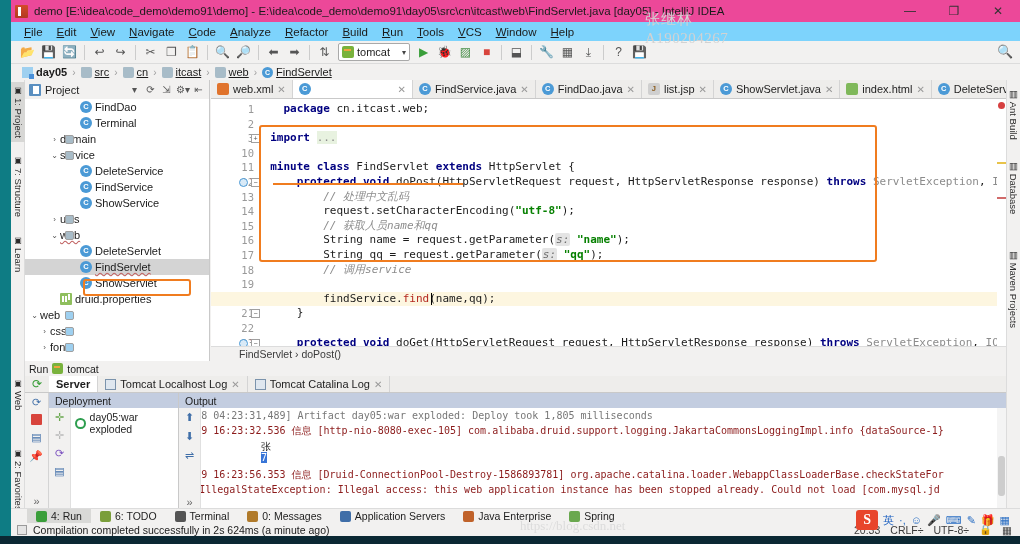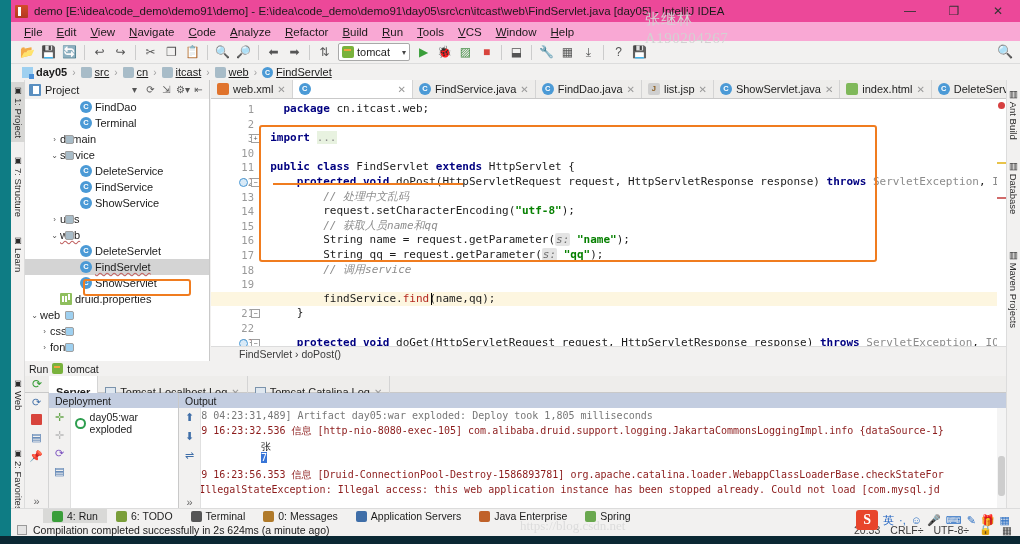--- a/index.html
+++ b/index.html
@@ -22,21 +22,21 @@
   .winbtn { width:44px; height:22px; display:flex; align-items:center; justify-content:center;
      font-size:12px; color:#333; }
 
   
   .watermark { position:absolute; left:645px; top:10px; z-index:30; color:#d2d2d2;
      font-family:"Liberation Serif", serif; pointer-events:none; text-align:left;}
   .watermark .wm1 { font-size:15px; letter-spacing:1px; }
   .watermark .wm2 { font-size:15px; letter-spacing:0.5px; margin-top:1px; }
 
   
-  .menubar { position:absolute; left:11px; top:22px; right:0; height:19px; background:#f9a8d4;
+  .menubar { position:absolute; left:11px; top:22px; right:0; height:19px; background:#7dd3fc;
      display:flex; align-items:center; padding-left:6px; }
   .menu-item { padding:2px 7px; font-size:11.5px; color:#1b1b1b; cursor:default; white-space:nowrap;}
   .menu-item u { text-decoration:underline; }
 
   
   .toolbar { position:absolute; left:11px; top:41px; right:0; height:23px; background:#f2f1f0;
      display:flex; align-items:center; padding-left:6px; border-bottom:1px solid #dcdcdc;}
   .ti { width:21px; height:19px; display:flex; align-items:center; justify-content:center;
      font-size:12px; color:#555; position:relative; }
   .tsep { width:1px; height:15px; background:#cccccc; margin:0 4px; }
@@ -155,21 +155,21 @@
      border-top:1px solid #dcdcdc;}
 
   
   .runpanel { position:absolute; left:25px; top:361px; right:14px; bottom:36px; background:#f2f1f0;}
   .run-head { height:15px; display:flex; align-items:center; gap:4px; padding-left:4px; font-size:10.5px;}
   .run-head .rc { width:11px;height:11px; background:#79b23c;border-radius:2px; position:relative;}
   .run-head .rc:after{content:"";position:absolute;left:2px;top:3px;width:6px;height:2px;background:#f2a33c;}
   .run-tabs { position:absolute; top:15px; left:0; right:0; height:17px; background:#eeedeb;
      display:flex; align-items:stretch; border-bottom:1px solid #c9c9c9;}
   .run-tabs .lft { width:24px; display:flex; align-items:center; justify-content:center; }
-  .rtabi { display:flex; align-items:center; gap:4px; padding:16px 7px; font-size:11px;
+  .rtabi { display:flex; align-items:center; gap:4px; padding:0 7px; font-size:11px;
      border-right:1px solid #d4d4d4; white-space:nowrap;}
   .rtabi.active { background:#fff; font-weight:bold; }
   .rtabi .ri { width:11px; height:11px; background:#dfe7ef; border:1px solid #7b93ac;}
   .rtabi .x { color:#999; font-size:10px;}
   .runbody { position:absolute; top:32px; left:0; right:0; bottom:0; background:#fff; display:flex;}
   .run-sidebtns { width:24px; background:#f2f1f0; border-right:1px solid #d4d4d4;
      display:flex; flex-direction:column; align-items:center; padding-top:2px; gap:5px; font-size:11px;
      color:#3f6ea8;}
   .run-sidebtns .sb { width:16px; height:14px; display:flex; align-items:center; justify-content:center;}
   .deploy-col { width:130px; border-right:1px solid #c9c9c9; display:flex; flex-direction:column;}
@@ -188,21 +188,21 @@
   .console { flex:1; position:relative; overflow:hidden; background:#fff;
      font-family:"DejaVu Sans Mono", monospace; font-size:10px; padding-left:4px;}
   .cons-line { position:absolute; white-space:pre; color:#8b1a1a; }
   .cons-line.gray { color:#777; }
   .cons-sel { background:#3875d7; color:#fff; }
   .csb { position:absolute; right:0; top:0; width:9px; bottom:0; background:#f4f4f4;}
   .csb .th { position:absolute; left:1px; width:7px; background:#cdcdcd; border-radius:3px;}
 
   
   .btmstrip { position:absolute; left:11px; bottom:21px; right:0; height:15px; background:#f2f1f0;
-     display:flex; align-items:center; gap:0px; padding-left:32px; border-top:1px solid #dcdcdc;}
+     display:flex; align-items:center; gap:0px; padding-left:16px; border-top:1px solid #dcdcdc;}
   .bts { display:flex; align-items:center; gap:4px; padding:0 9px; font-size:10.5px; height:15px;}
   .bts.active { background:#d9d9d7; }
   .bts .bi { width:11px; height:11px; display:inline-block; border-radius:2px; }
 
   
   .statusbar { position:absolute; left:11px; bottom:8px; right:0; height:13px; background:#f2f1f0;
      display:flex; align-items:center; padding-left:6px; font-size:10.5px; color:#1b1b1b; gap:6px;}
   .sb-box { width:10px; height:10px; border:1px solid #9a9a9a; background:#e4e4e4;}
   .sb-right { margin-left:auto; display:flex; align-items:center; gap:10px; padding-right:8px;
      color:#3a3a3a;}
@@ -540,21 +540,21 @@
         <div class="fold" style="top: 35.2px;">+</div>
         <div class="fold" style="top: 79px;">−</div>
         <div class="fold" style="top: 210.4px;">−</div>
         <div class="fold" style="top: 239.6px;">−</div>
       </div>
     <div class="codearea" id="codearea">
         <div class="cline" style="top: 3px;">    <span class="kw">package</span> cn.itcast.web;</div>
         <div class="cline" style="top: 17.6px;"></div>
         <div class="cline" style="top: 32.2px;">  <span class="kw">import</span> <span class="gray" style="background:#e8f2e0">...</span></div>
         <div class="cline" style="top: 46.8px;"></div>
-        <div class="cline" style="top: 61.4px;">  <span class="kw">public</span> <span class="kw">class</span> FindServlet <span class="kw">extends</span> HttpServlet {</div>
+        <div class="cline" style="top: 61.4px;">  <span class="kw">minute</span> <span class="kw">class</span> FindServlet <span class="kw">extends</span> HttpServlet {</div>
         <div class="cline" style="top: 76px;">      <span class="kw">protected</span> <span class="kw">void</span> doPost(HttpServletRequest request, HttpServletResponse response) <span class="kw">throws</span> <span class="gray">ServletException</span>, <span class="gray">IOExcepti</span></div>
         <div class="cline" style="top: 90.6px;">          <span class="cmt">// 处理中文乱码</span></div>
         <div class="cline" style="top: 105.2px;">          request.setCharacterEncoding(<span class="str">"utf-8"</span>);</div>
         <div class="cline" style="top: 134.4px;">          String name = request.getParameter(<span class="param">s:</span> <span class="str">"name"</span>);</div>
         <div class="cline" style="top: 119.8px;">          <span class="cmt">// 获取人员name和qq</span></div>
         <div class="cline" style="top: 163.6px;">          <span class="cmt">// 调用service</span></div>
         <div class="cline" style="top: 149px;">          String qq = request.getParameter(<span class="param">s:</span> <span class="str">"qq"</span>);</div>
         <div class="hlrow" style="top: 192.8px;"></div>
         <div class="cline" style="top: 192.8px;">          findService.<span class="meth">find</span>(name,qq);</div>
         <div class="cline" style="top: 207.4px;">      }</div>

